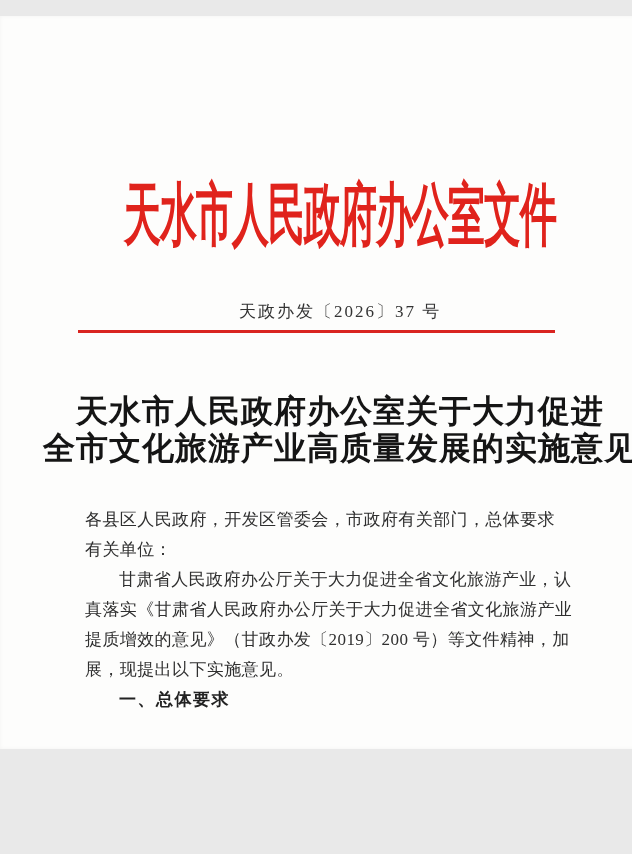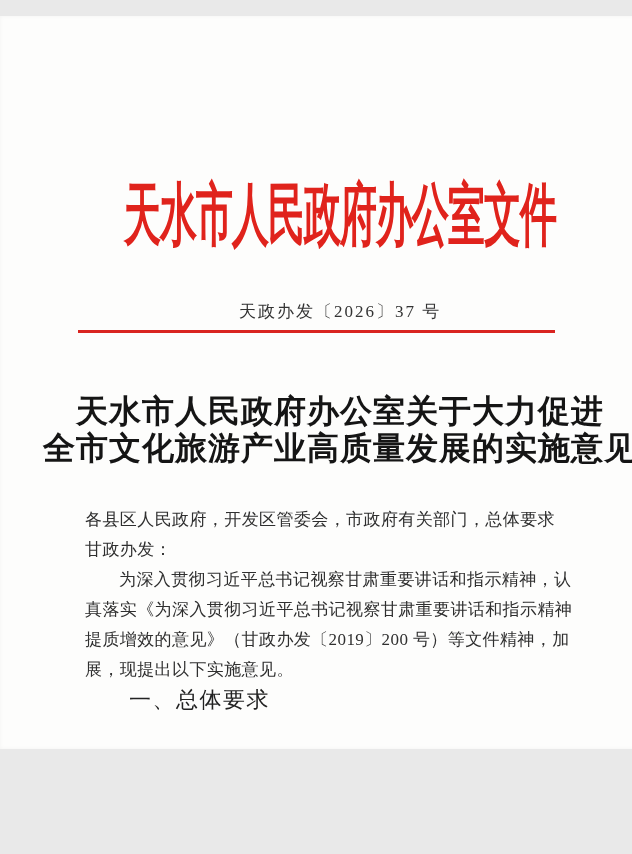--- a/index.html
+++ b/index.html
@@ -90,22 +90,22 @@
   .line.loose {
     text-align-last: left;
   }
   .line.indent {
     text-indent: 2em;
   }
   .section-heading {
     height: 30px;
     text-indent: 2em;
     font-family: "Liberation Sans", "DejaVu Sans", sans-serif;
-    font-weight: normal;
-    font-size: 22px;
+    font-weight: bold;
+    font-size: 17px;
     letter-spacing: 1.5px;
     color: #222222;
   }
   
   .page-number {
     position: absolute;
     top: 763px;
     right: 80px;
     font-size: 15px;
     letter-spacing: 3px;
@@ -125,23 +125,23 @@
 
   <div class="red-line" style="background: rgb(217, 36, 32);"></div>
 
   <div class="doc-title">
     <div>天水市人民政府办公室关于大力促进</div>
     <div>全市文化旅游产业高质量发展的实施意见</div>
   </div>
 
   <div class="body-text">
     <div class="line">各县区人民政府，开发区管委会，市政府有关部门，总体要求</div>
-    <div class="line loose">甘政办发：</div>
-    <div class="line indent">为深入贯彻习近平总书记视察甘肃重要讲话和指示精神，认</div>
-    <div class="line">真落实《为深入贯彻习近平总书记视察甘肃重要讲话和指示精神</div>
+    <div class="line loose">有关单位：</div>
+    <div class="line indent">甘肃省人民政府办公厅关于大力促进全省文化旅游产业，认</div>
+    <div class="line">真落实《甘肃省人民政府办公厅关于大力促进全省文化旅游产业</div>
     <div class="line">提质增效的意见》（甘政办发〔2019〕200 号）等文件精神，加</div>
     <div class="line loose">展，现提出以下实施意见。</div>
     <div class="section-heading">一、总体要求</div>
   </div>
 
   <div class="page-number">— 1 —</div>
 
 </div>
 
 </body></html>

